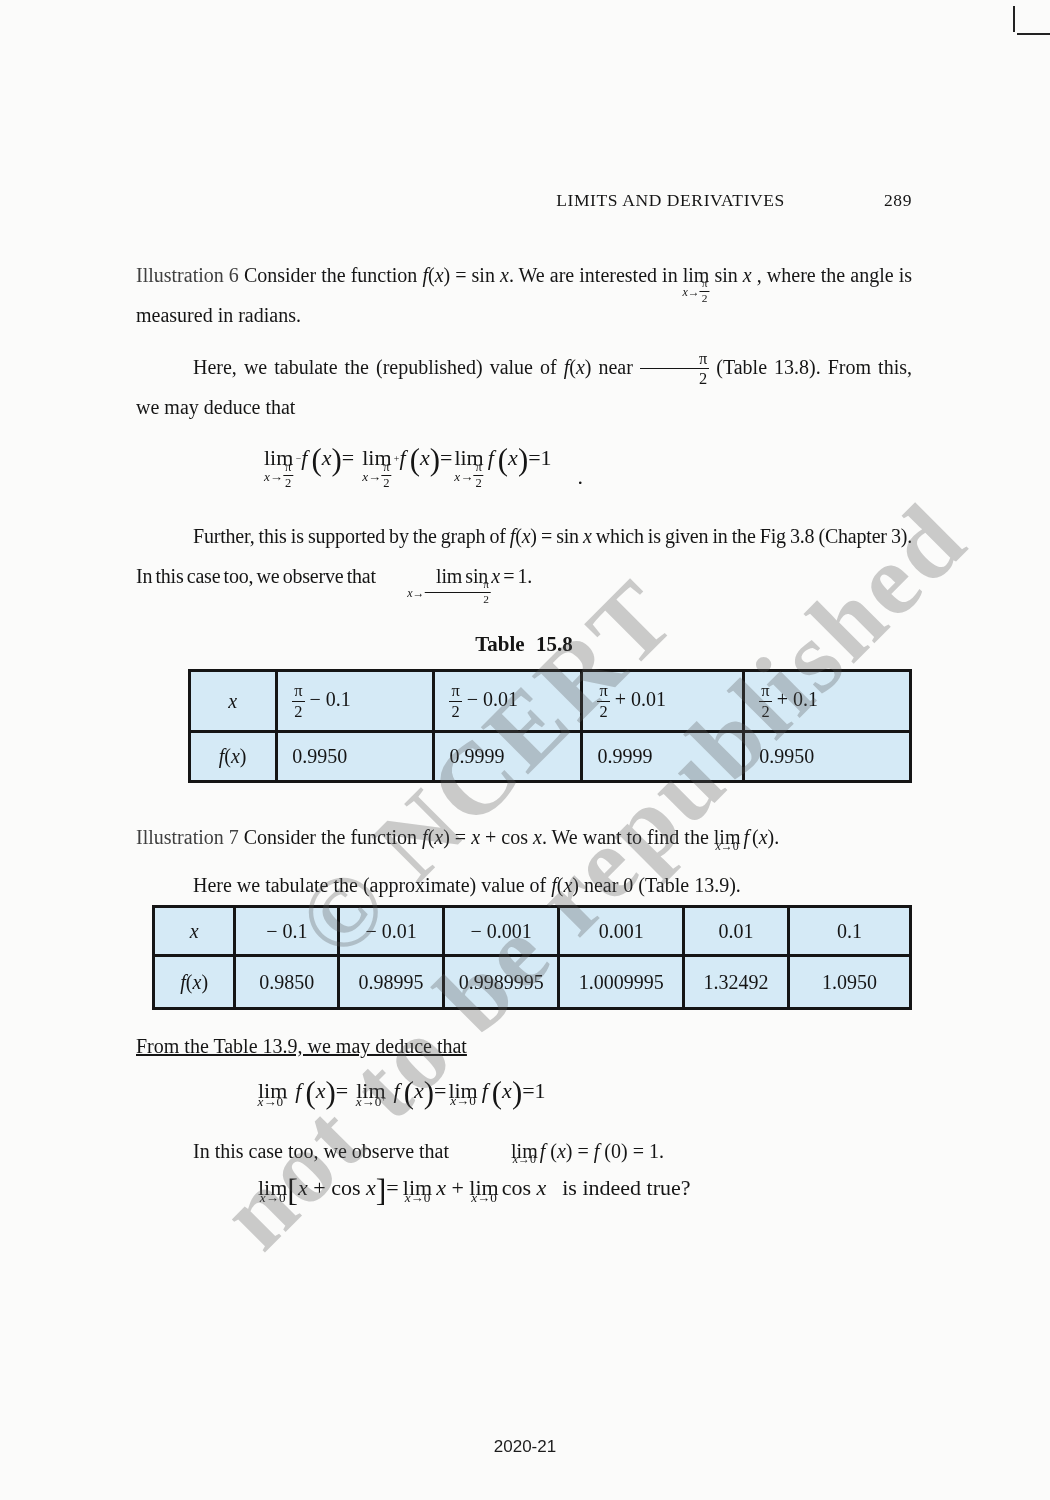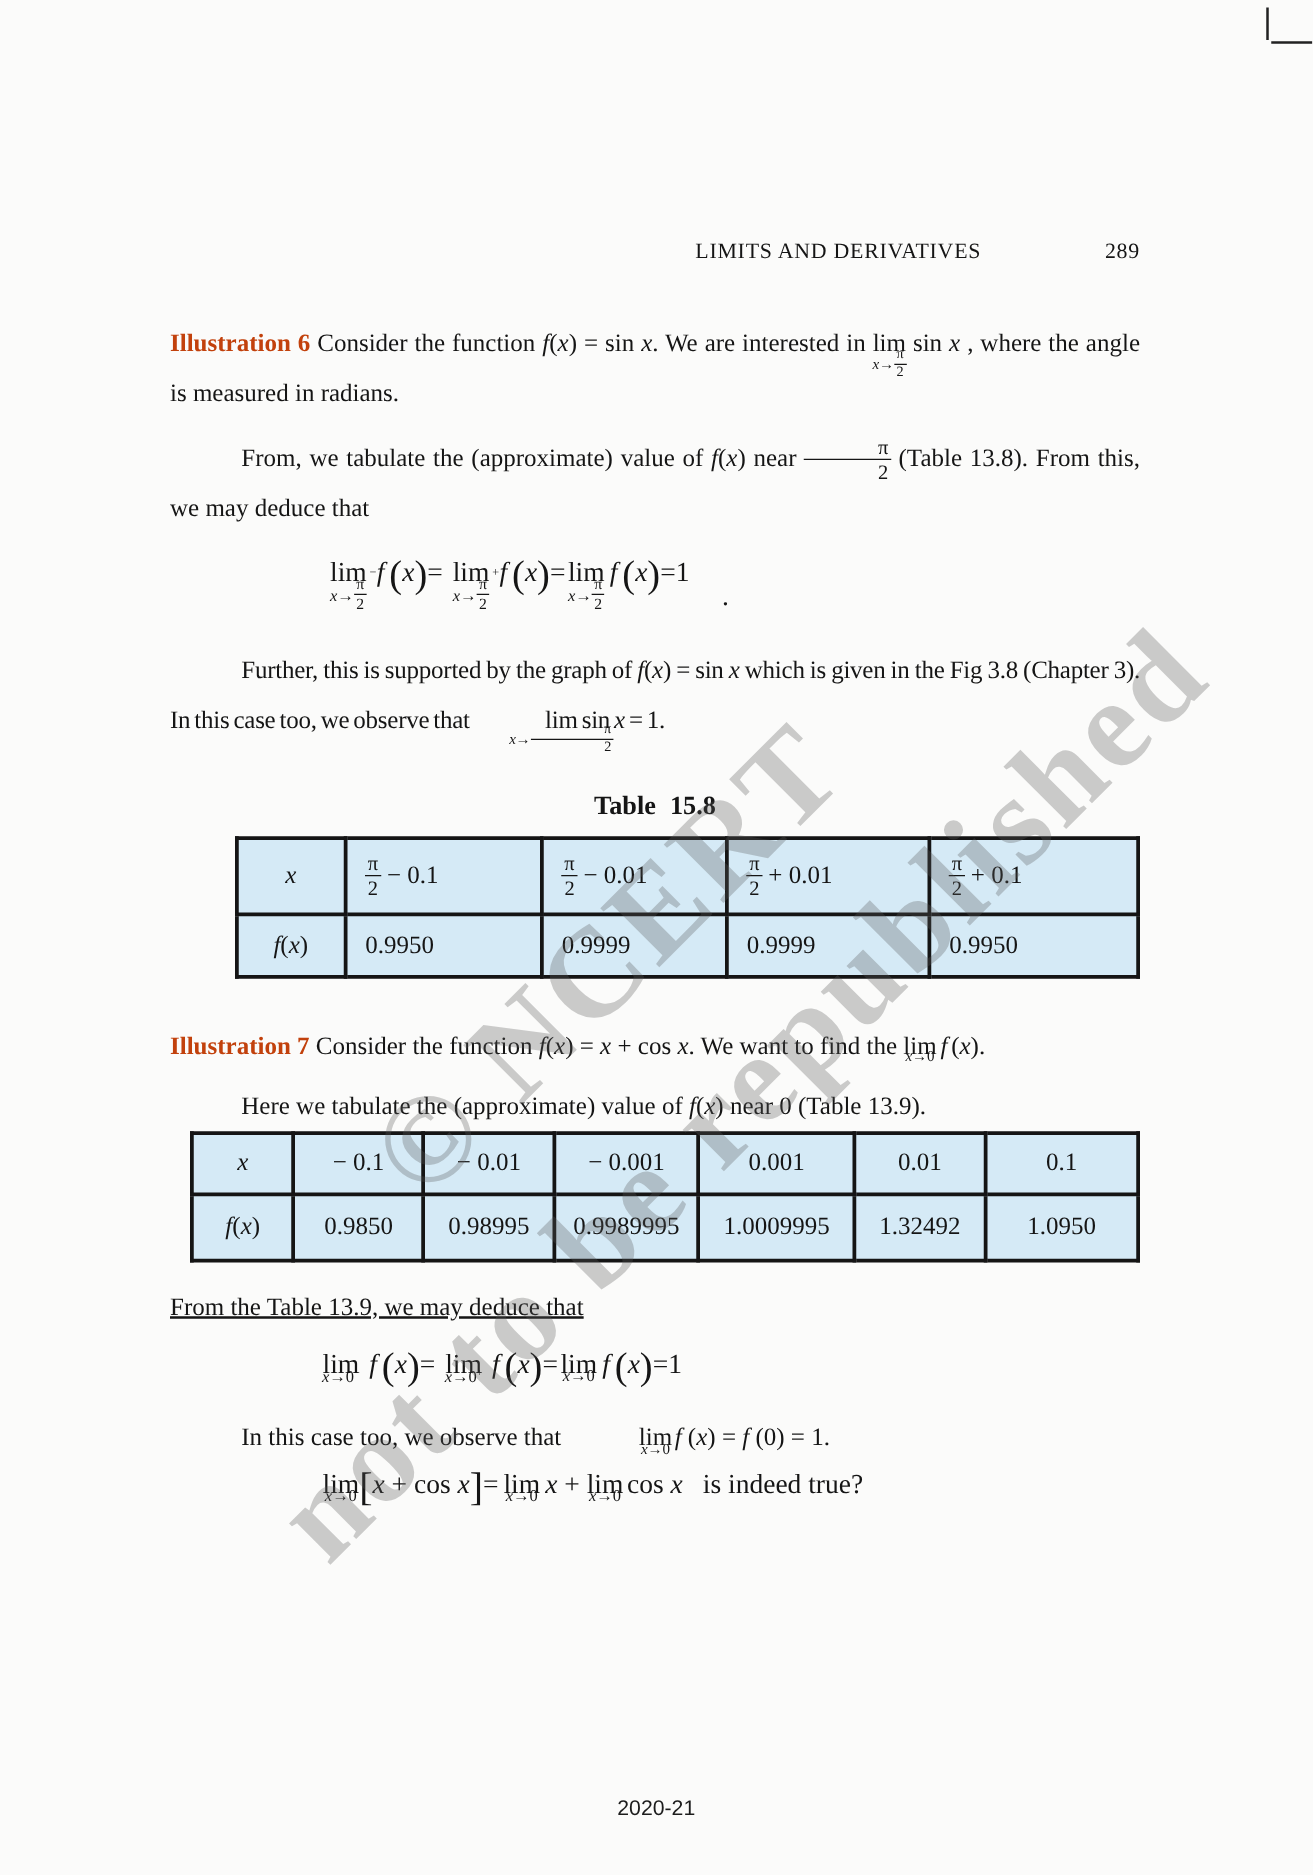--- a/index.html
+++ b/index.html
@@ -4,21 +4,21 @@
 <style>
   html,body{margin:0;padding:0;background:#fbfbfa;}
   .page{position:relative;width:1050px;height:1500px;background:#fbfbfa;
         font-family:"Liberation Serif",serif;color:#151515;overflow:hidden;}
   .content{position:absolute;left:136px;top:0;width:776px;z-index:2;}
   .runhead{display:flex;justify-content:flex-end;gap:99px;padding-top:190px;
            font-size:17.5px;letter-spacing:0.6px;}
   .para{font-size:20px;line-height:40px;text-align:justify;}
   .indent{text-indent:57px;}
   .i{font-style:italic;}
-  .blue{color:#c2410c;font-weight:bold;}
+  .blue{color:#404040;font-weight:normal;}
   .sup{font-size:0.62em;vertical-align:0.6em;}
   .low{position:relative;top:0.85em;}
   .limblk{display:inline-block;position:relative;text-align:center;line-height:1;}
   .limsub{position:absolute;left:50%;top:1.05em;transform:translateX(-50%);
           font-size:0.6em;white-space:nowrap;line-height:1.1;}
   .frac{display:inline-block;vertical-align:-0.55em;text-align:center;
         line-height:1.05;font-size:0.72em;position:relative;}
   .frac .num{display:block;border-bottom:1.6px solid #151515;padding:0 2px 1px;}
   .frac .den{display:block;padding-top:1px;}
   .fsup{position:absolute;top:-0.7em;right:-0.8em;font-size:0.78em;}
@@ -82,21 +82,21 @@
     <div>not to be republished</div>
   </div>
 
   <div class="content">
     <div class="runhead">
       <span>LIMITS AND DERIVATIVES</span>
       <span>289</span>
     </div>
 
     <div id="p1" class="para"><span class="blue">Illustration 6</span><span> Consider the function </span><span class="i">f</span><span>(</span><span class="i">x</span><span>) = sin </span><span class="i">x</span><span>.  We are interested in </span><span class="limblk"><span class="limword">lim</span><span class="limsub"><span class="i">x</span><span>→</span><span class="frac"><span class="num">π</span><span class="den">2</span></span></span></span><span> sin </span><span class="i">x</span><span> , where the angle is measured in radians.</span></div>
-    <div id="p2" class="para indent"><span>From, we tabulate the (approximate) value of </span><span class="i">f</span><span>(</span><span class="i">x</span><span>) near </span><span class="frac dfrac"><span class="num">π</span><span class="den">2</span></span><span> (Table 13.8). From this, we may deduce that</span></div>
+    <div id="p2" class="para indent"><span>Here, we tabulate the (republished) value of </span><span class="i">f</span><span>(</span><span class="i">x</span><span>) near </span><span class="frac dfrac"><span class="num">π</span><span class="den">2</span></span><span> (Table 13.8). From this, we may deduce that</span></div>
     <div id="eq1" class="eq"><span class="limblk"><span class="limword">lim</span><span class="limsub"><span class="i">x</span><span>→</span><span class="frac"><span class="num">π</span><span class="den">2</span><span class="fsup">−</span></span></span></span><span style="display: inline-block; width: 8px;"></span><span class="i">f</span><span style="display: inline-block; width: 4px;"></span><span class="bigp">(</span><span class="i">x</span><span class="bigp">)</span><span>=</span><span style="display: inline-block; width: 8px;"></span><span class="limblk"><span class="limword">lim</span><span class="limsub"><span class="i">x</span><span>→</span><span class="frac"><span class="num">π</span><span class="den">2</span><span class="fsup">+</span></span></span></span><span style="display: inline-block; width: 8px;"></span><span class="i">f</span><span style="display: inline-block; width: 4px;"></span><span class="bigp">(</span><span class="i">x</span><span class="bigp">)</span><span>=</span><span style="display: inline-block; width: 2px;"></span><span class="limblk"><span class="limword">lim</span><span class="limsub"><span class="i">x</span><span>→</span><span class="frac"><span class="num">π</span><span class="den">2</span></span></span></span><span style="display: inline-block; width: 4px;"></span><span class="i">f</span><span style="display: inline-block; width: 4px;"></span><span class="bigp">(</span><span class="i">x</span><span class="bigp">)</span><span>=1</span><span style="display: inline-block; width: 26px;"></span><span class="low">.</span></div>
     <div id="p3" class="para indent tight"><span>Further, this is supported by the graph of </span><span class="i">f</span><span>(</span><span class="i">x</span><span>) = sin </span><span class="i">x</span><span> which is given in the Fig 3.8 (Chapter 3). In this case too, we observe that </span><span class="limblk"><span class="limword">lim</span><span class="limsub"><span class="i">x</span><span>→</span><span class="frac"><span class="num">π</span><span class="den">2</span></span></span></span><span> sin </span><span class="i">x</span><span> = 1.</span></div>
 
     <div id="tt138" class="ttitle">Table 15.8</div>
     <table class="mtable t138">
         <tbody>
           <tr>
             <td><span class="i">x</span></td>
             <td><span class="frac dfrac"><span class="num">π</span><span class="den">2</span></span><span> − 0.1</span></td>
             <td><span class="frac dfrac"><span class="num">π</span><span class="den">2</span></span><span> − 0.01</span></td>

